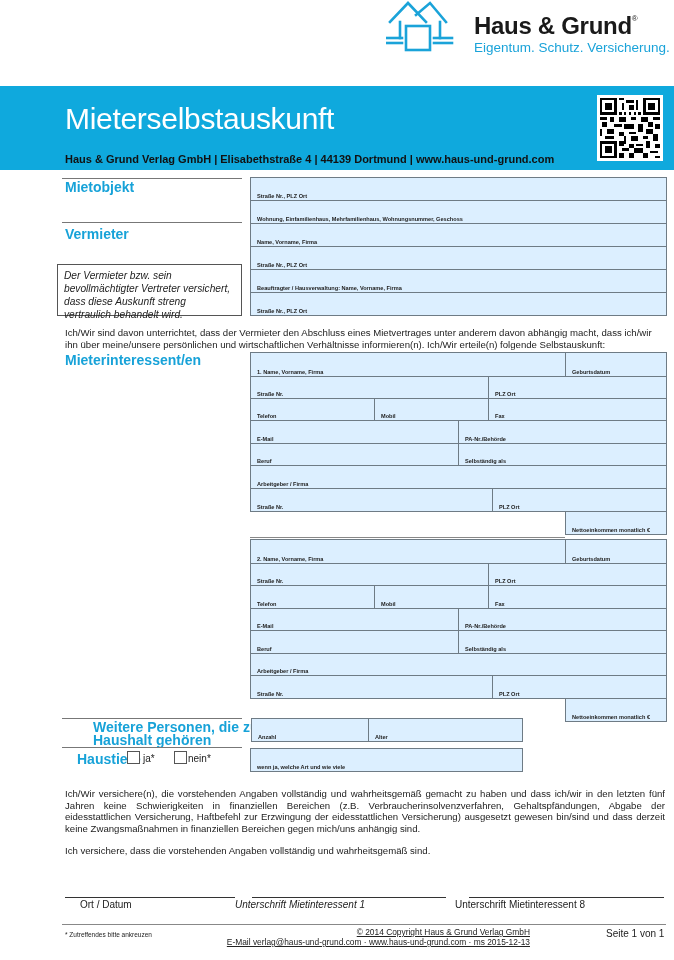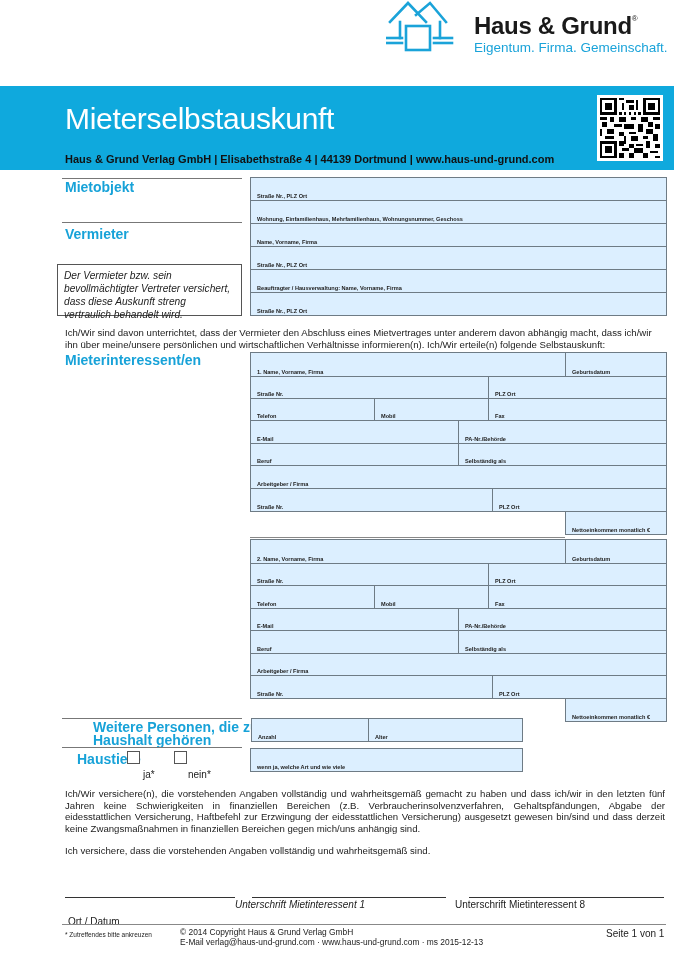--- a/index.html
+++ b/index.html
@@ -27,48 +27,48 @@
   .notice { left: 57px; top: 264px; width: 185px; height: 52px; border: 1px solid #555; padding: 4px 6px; font-size: 10.2px; font-style: italic; color: #222; line-height: 13px; }
 
   
   .field { position: absolute; background: #dcefff; border: 1px solid #6e7b85; }
   .field .lbl { position: absolute; left: 6px; bottom: 1px; font-size: 5.6px; font-weight: bold; color: #222; white-space: nowrap; }
 
   .para { position: absolute; font-size: 9.6px; line-height: 11.5px; color: #222; }
   .justify { text-align: justify; }
 
   .checkbox { position: absolute; width: 13px; height: 13px; border: 1px solid #555; background: #fff; }
-  .cb-lbl { position: absolute; font-size: 10px; color: #222; margin-top: 16px; }
+  .cb-lbl { position: absolute; font-size: 10px; color: #222; }
 
   .sig-line { position: absolute; height: 1px; background: #333; top: 897px; }
   .sig-lbl { position: absolute; top: 899px; font-size: 10px; color: #222; white-space: nowrap; }
 
   .foot-rule { left: 62px; top: 924px; width: 604px; height: 1px; background: #888; }
   .foot-note { left: 65px; top: 931px; font-size: 6.5px; color: #222; white-space: nowrap; }
-  .foot-center { left: 180px; top: 927px; width: 350px; text-align: left; font-size: 8.4px; line-height: 10px; color: #222; }
+  .foot-center { left: 180px; top: 927px; width: 350px; text-align: right; font-size: 8.4px; line-height: 10px; color: #222; text-decoration: underline; }
   .foot-page { left: 606px; top: 928px; font-size: 10px; color: #222; white-space: nowrap; }
 </style>
 </head>
 <body>
 
 <div class="abs logo-icon">
   <svg width="70" height="54" viewBox="0 0 70 54" fill="none" stroke="#1aa3d9" stroke-width="2.6" stroke-linecap="square">
     <polyline points="4,22 22,3 40,22"></polyline>
     <polyline points="30,15 44,3 60,22"></polyline>
     <line x1="14" y1="22" x2="14" y2="38"></line>
     <line x1="54" y1="22" x2="54" y2="38"></line>
     <rect x="20" y="26" width="24" height="24"></rect>
     <line x1="0" y1="38" x2="16" y2="38"></line>
     <line x1="0" y1="43" x2="16" y2="43"></line>
     <line x1="48" y1="38" x2="66" y2="38"></line>
     <line x1="48" y1="43" x2="66" y2="43"></line>
   </svg>
 </div>
 <div class="abs logo-title"><span>Haus &amp; Grund</span><sup>®</sup></div>
-<div class="abs logo-tag">Eigentum. Firma. Gemeinschaft.</div>
+<div class="abs logo-tag">Eigentum. Schutz. Versicherung.</div>
 
 <div class="abs banner"></div>
 <div class="abs banner-title">Mieterselbstauskunft</div>
 <div class="abs banner-sub">Haus &amp; Grund Verlag GmbH  |  Elisabethstraße 4  |  44139 Dortmund  |  www.haus-und-grund.com</div>
 <div class="abs qr">
   <svg width="60" height="60" viewBox="0 0 25 25" shape-rendering="crispEdges">
     <rect width="25" height="25" fill="#fff"></rect>
     <g fill="#000">
       <rect x="0" y="0" width="7" height="7"></rect>
         <rect x="1" y="1" width="5" height="5" fill="#fff"></rect>
@@ -266,21 +266,21 @@
 <div class="field" style="left:250px; top:748px; width:273px; height:24px;">
     <span class="lbl">wenn ja, welche Art und wie viele</span>
   </div>
 
 <div class="para justify" style="left:65px; top:788px; width:600px;">Ich/Wir versichere(n), die vorstehenden Angaben vollständig und wahrheitsgemäß gemacht zu haben und dass ich/wir in den letzten fünf Jahren keine Schwierigkeiten in finanziellen Bereichen (z.B. Verbraucherinsolvenzverfahren, Gehaltspfändungen, Abgabe der eidesstattlichen Versicherung, Haftbefehl zur Erzwingung der eidesstattlichen Versicherung) ausgesetzt gewesen bin/sind und dass derzeit keine Zwangsmaßnahmen in finanziellen Bereichen gegen mich/uns anhängig sind.</div>
 <div class="para" style="left:65px; top:845px; width:600px;">Ich versichere, dass die vorstehenden Angaben vollständig und wahrheitsgemäß sind.</div>
 
 <div class="sig-line" style="left:65px; width:170px;"></div>
 <div class="sig-line" style="left:252px; width:194px;"></div>
 <div class="sig-line" style="left:469px; width:195px;"></div>
-<div class="sig-lbl" style="left:68px;margin-top:17px;">Ort / Datum</div>
+<div class="sig-lbl" style="left:80px;">Ort / Datum</div>
 <div class="sig-lbl" style="left:235px;font-style:italic;">Unterschrift Mietinteressent 1</div>
 <div class="sig-lbl" style="left:455px;">Unterschrift Mietinteressent 8</div>
 
 <div class="abs foot-rule"></div>
 <div class="abs foot-note">* Zutreffendes bitte ankreuzen</div>
 <div class="abs foot-center">
   <div>© 2014 Copyright Haus &amp; Grund Verlag GmbH</div>
   <div>E-Mail verlag@haus-und-grund.com · www.haus-und-grund.com · ms 2015-12-13</div>
 </div>
 <div class="abs foot-page">Seite 1 von 1</div>

